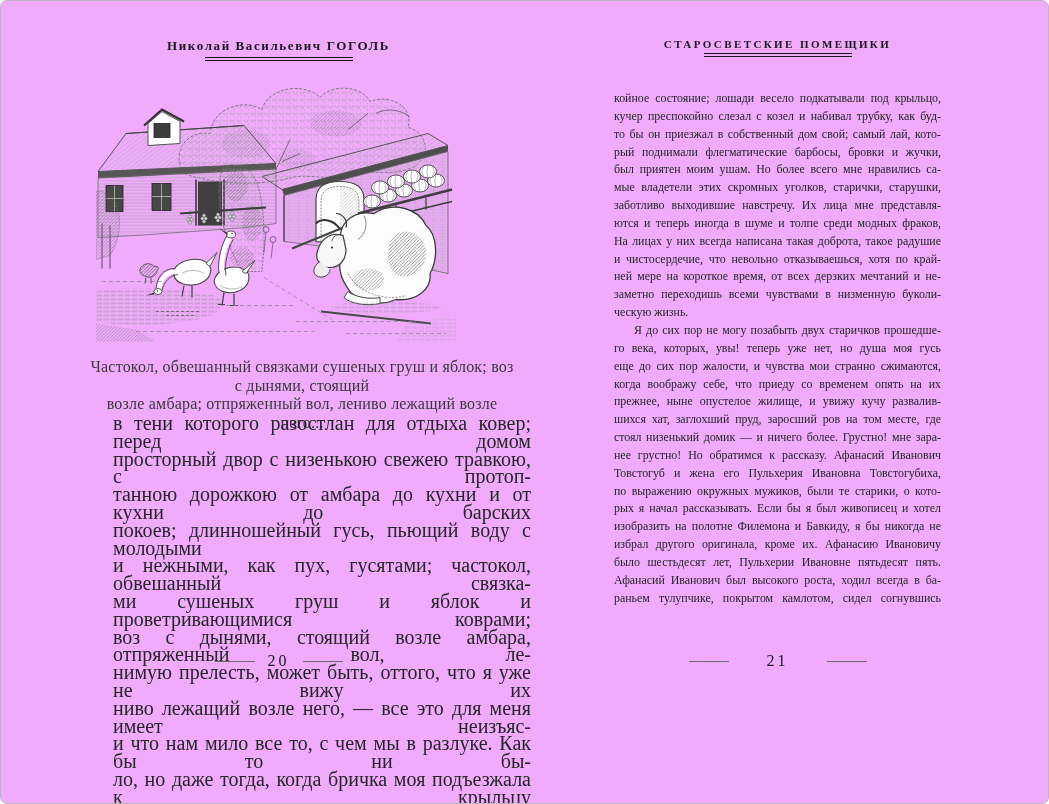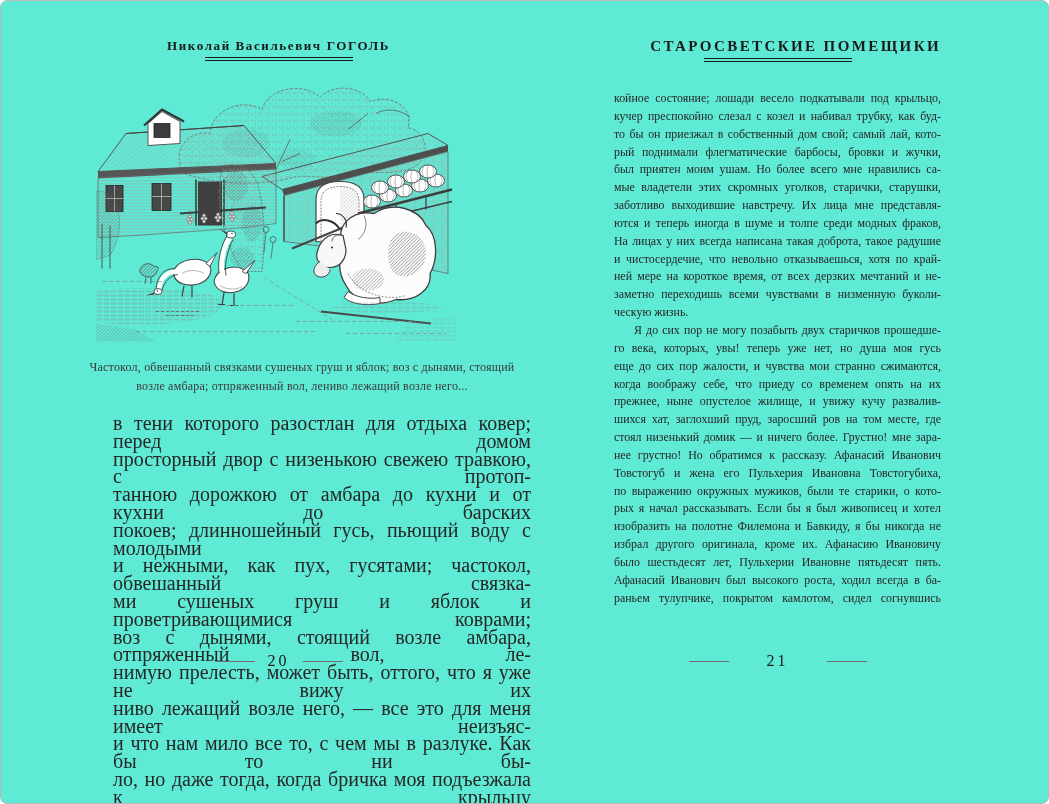--- a/index.html
+++ b/index.html
@@ -1,40 +1,40 @@
 <!DOCTYPE html>
 <html><head>
 <meta charset="utf-8">
 <style>
   html,body{margin:0;padding:0;background:#ffffff;}
   .canvas{
-    position:relative;width:1049px;height:804px;background:#5eead4;
+    position:relative;width:1049px;height:804px;background:#f0abfc;
     border:1px solid #b9b9b9;border-radius:7px;box-sizing:border-box;
     font-family:"Liberation Serif", serif;color:#262626;overflow:hidden;
   }
   
   .run-head{position:absolute;top:37px;text-align:center;}
   .run-head .ht{
     font-size:13px;font-weight:bold;letter-spacing:1.6px;color:#1a1a1a;
     white-space:nowrap;
   }
-  .run-head.right .ht{font-size:15px;letter-spacing:2.4px;text-align:right;}
+  .run-head.right .ht{font-size:11px;letter-spacing:2.4px;}
   .dbl-rule{
     width:148px;height:2px;margin:3px auto 0;
     border-top:1.6px solid #1a1a1a;border-bottom:1px solid #1a1a1a;
   }
   .hd-left{left:95px;width:365px;}
   .hd-right{left:613px;width:327px;}
   
   .illus{position:absolute;left:95px;top:72px;width:362px;height:273px;}
   .illus svg{width:100%;height:100%;}
   
   .caption{position:absolute;left:85px;top:357px;width:432px;text-align:center;}
   .caption-line{
-    font-size:12px;line-height:18.5px;color:#3a3a3a;letter-spacing:0.2px;
+    font-size:16px;line-height:18.5px;color:#3a3a3a;letter-spacing:0.2px;
   }
   
   .bodycol{position:absolute;}
   .body-left{left:112px;top:414px;width:418px;}
   .body-right{left:613px;top:89px;width:327px;}
   .bl{
     text-align:justify;text-align-last:justify;line-height:17.8px;
     color:#262626;
   }
   .body-left .bl{font-size:20px;}

